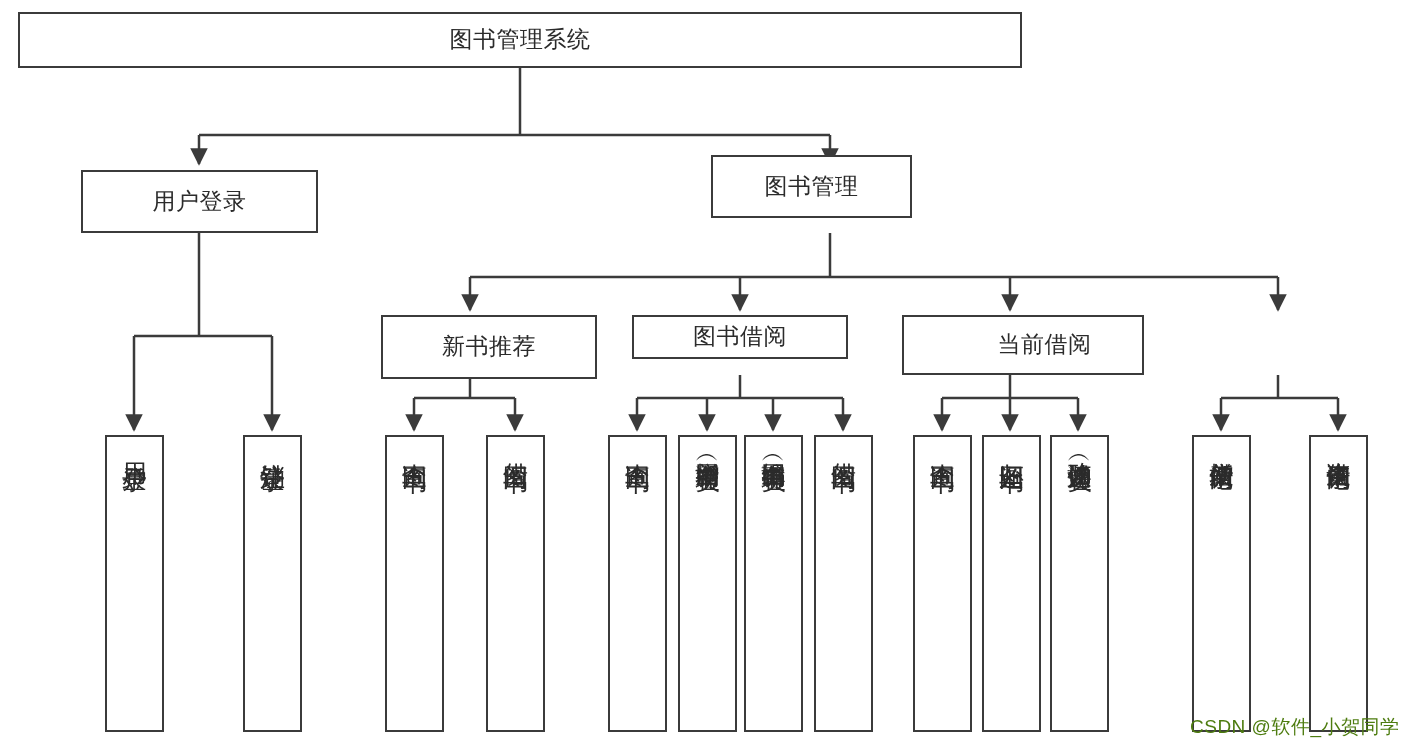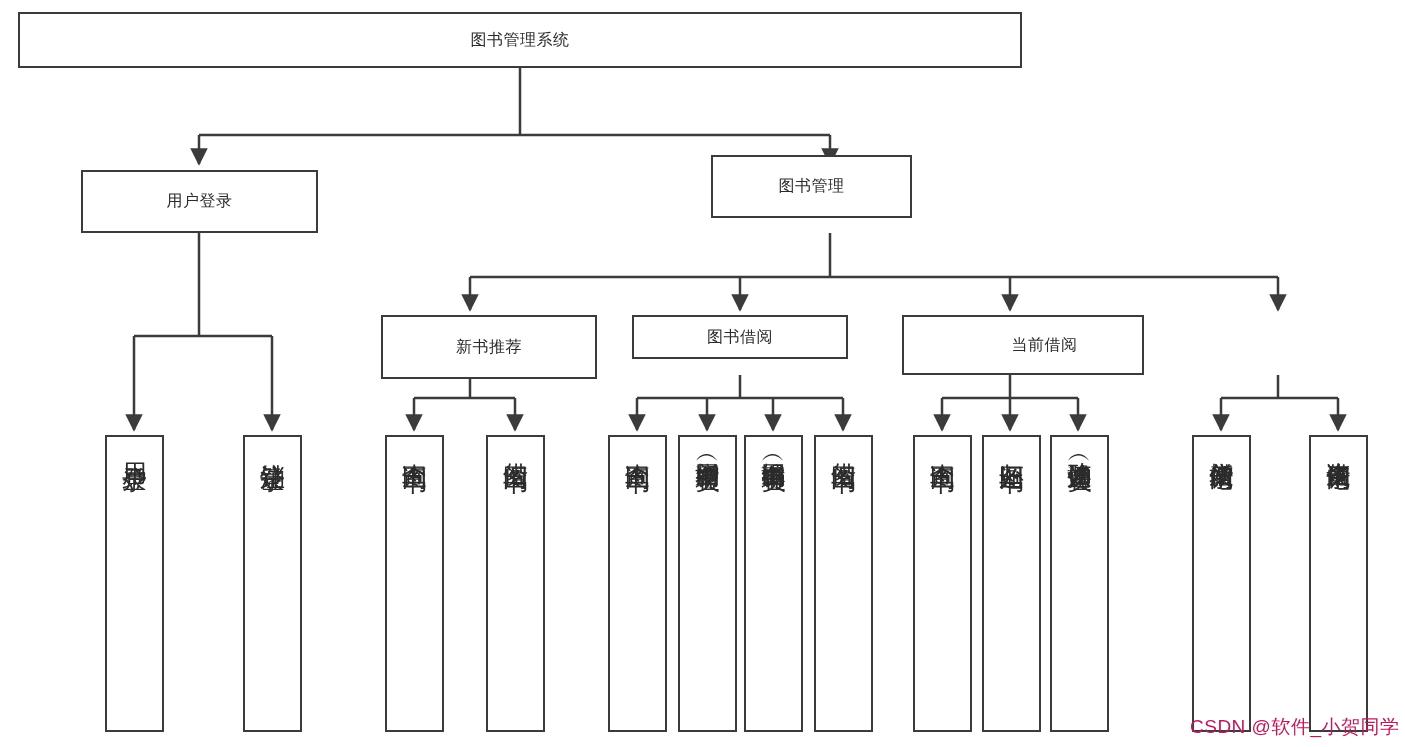--- a/index.html
+++ b/index.html
@@ -34,21 +34,21 @@
     align-items: center;
     justify-content: center;
     color: #2b2b2b;
   }
   .node .label {
     display: block;
     text-align: center;
     line-height: 1.18;
   }
   .node.horiz .label {
-    font-size: 16px;
+    font-size: 23px;
     letter-spacing: 0.5px;
   }
   .node.vert {
     align-items: flex-start;
     justify-content: center;
     padding-top: 6px;
   }
   .node.vert .label {
     writing-mode: vertical-rl;
     text-orientation: upright;
@@ -57,21 +57,21 @@
     line-height: 1;
     white-space: nowrap;
   }
   .node.vert.tall .label {
     font-size: 24px;
     letter-spacing: 1px;
   }
   .watermark {
     position: absolute;
     font-size: 19px;
-    color: #be185d;
+    color: #4d7c0f;
     white-space: nowrap;
     letter-spacing: 0.5px;
   }
 </style>
 </head>
 <body>
 
 <div id="canvas">
 
   <svg class="edges" viewBox="0 0 1405 747">

